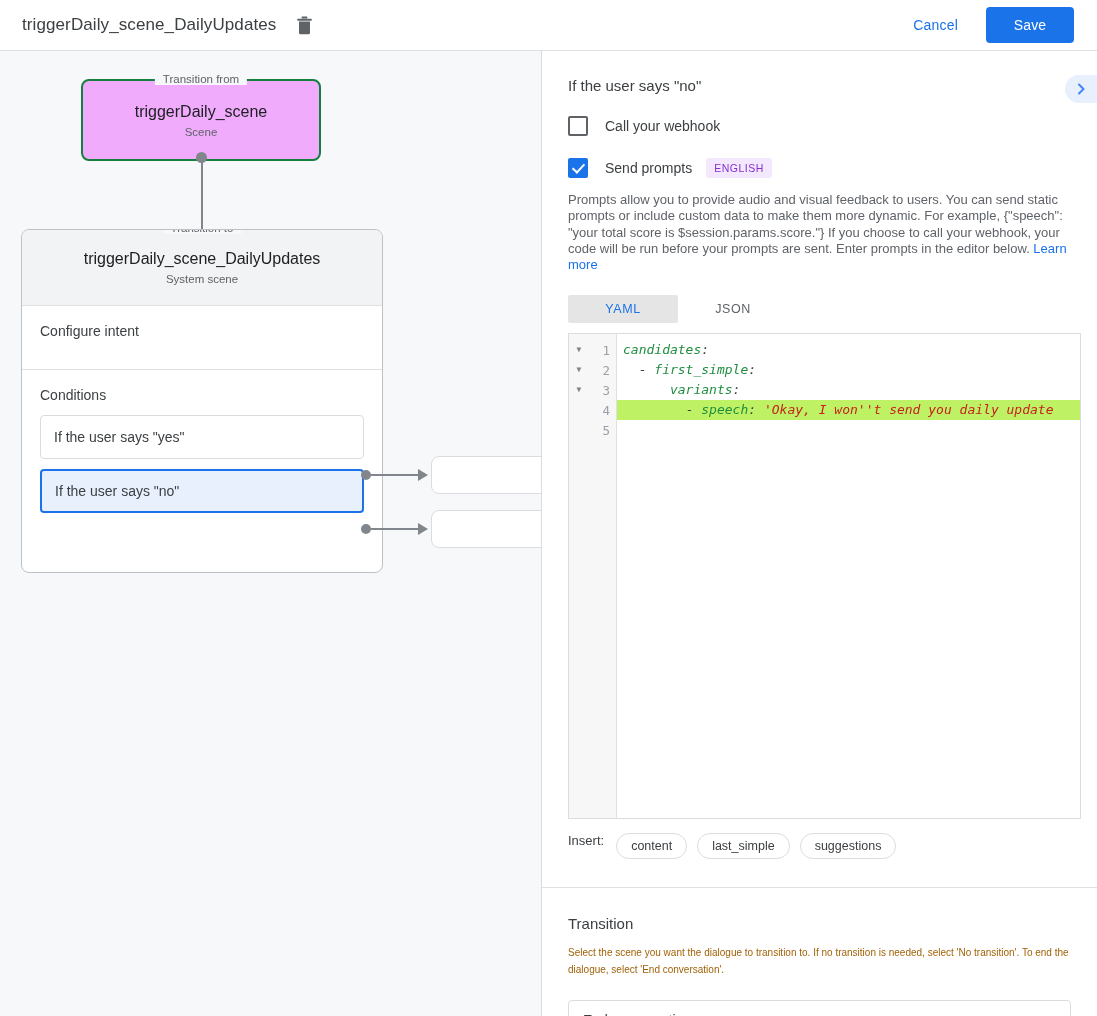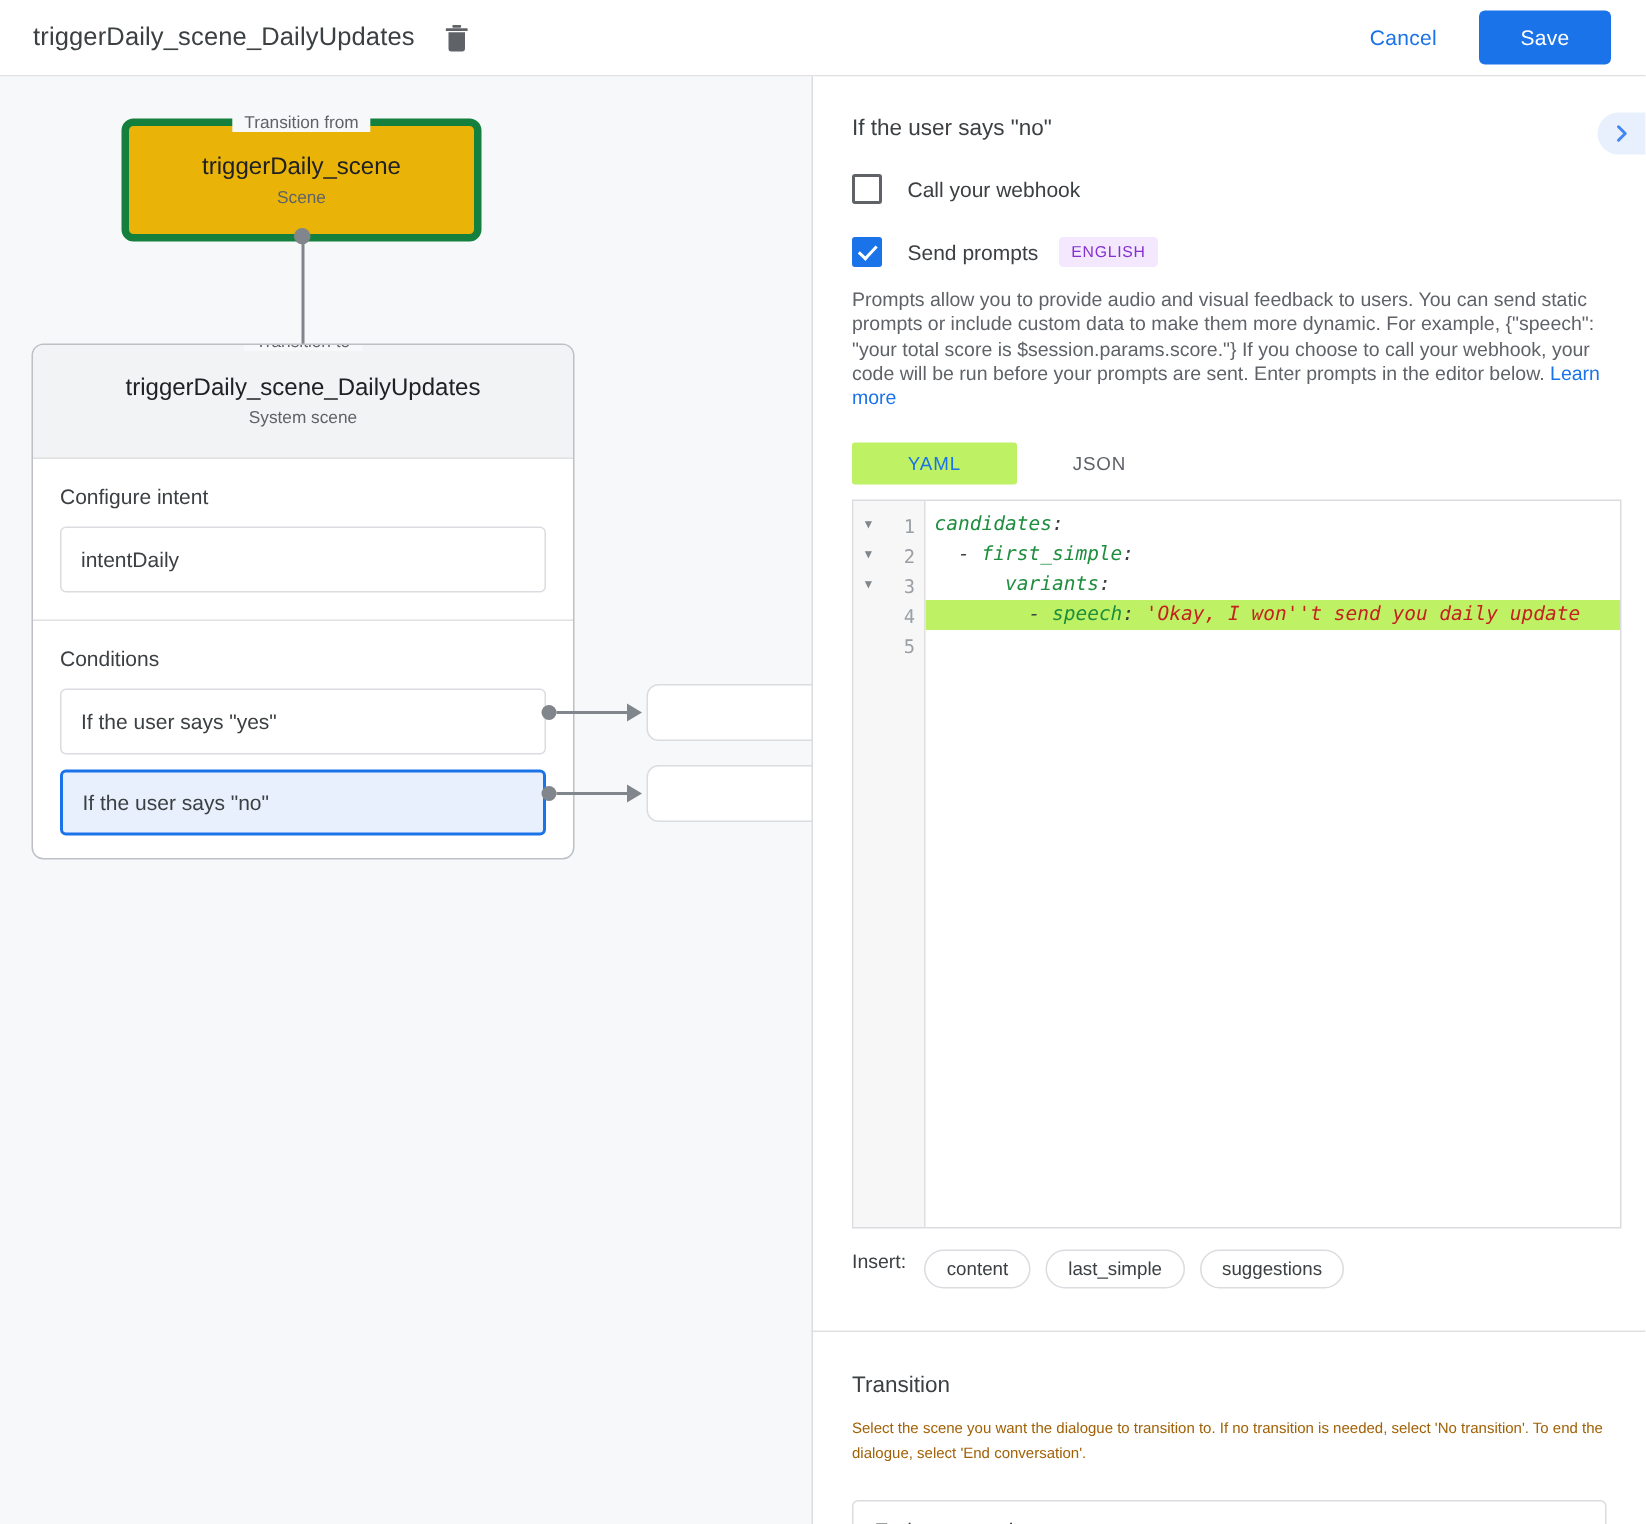--- a/index.html
+++ b/index.html
@@ -49,23 +49,23 @@
     overflow: hidden;
   }
   .canvas-divider {
     position: absolute; left: 541px; top: 51px;
     width: 1px; height: 965px; background: #dadce0;
   }
 
   
   .node-box {
     position: absolute;
-    border: 5px solid #15803d;
+    border: 2px solid #15803d;
     border-radius: 8px;
-    background: #eab308;
+    background: #f0abfc;
   }
   .node-legend {
     position: absolute; top: -8px; left: 50%;
     transform: translateX(-50%);
     background: #f7f8fa;
     padding: 0 8px;
     font-size: 11.5px; color: #5f6368; white-space: nowrap;
   }
   .node-title {
     font-size: 16px; color: #202124; text-align: center;
@@ -215,21 +215,21 @@
   .desc a { color: #1a73e8; text-decoration: none; }
 
   
   .tabs { display: flex; margin-top: 22px; }
   .tab {
     height: 28px; min-width: 110px;
     display: flex; align-items: center; justify-content: center;
     font-size: 12.5px; font-weight: 500; letter-spacing: .6px;
     color: #5f6368; cursor: pointer; border-radius: 2px;
   }
-  .tab.active { background: #bef264; color: #1a73e8; }
+  .tab.active { background: #e5e5e5; color: #1a73e8; }
 
   
   .editor {
     margin-top: 10px;
     width: 513px; height: 486px;
     border: 1px solid #dadce0;
     display: flex;
     background: #ffffff;
     overflow: hidden;
   }
@@ -336,21 +336,20 @@
   <div class="conn-arrow"></div>
 
   <div class="node-box" id="transition-to">
     <div class="node-legend">Transition to</div>
     <div class="tt-header">
       <div class="node-title">triggerDaily_scene_DailyUpdates</div>
       <div class="node-sub">System scene</div>
     </div>
     <div class="tt-section">
       <div class="tt-label">Configure intent</div>
-      <div class="tt-field">intentDaily</div>
     </div>
     <div class="tt-section">
       <div class="tt-label">Conditions</div>
       <div class="tt-cond">If the user says "yes"</div>
       <div class="tt-cond selected">If the user says "no"</div>
     </div>
   </div>
 
   <div class="cond-dot" style="left:361px; top:419px;"></div>
   <div class="cond-line" style="left:371px; top:423px; width:50px;"></div>

